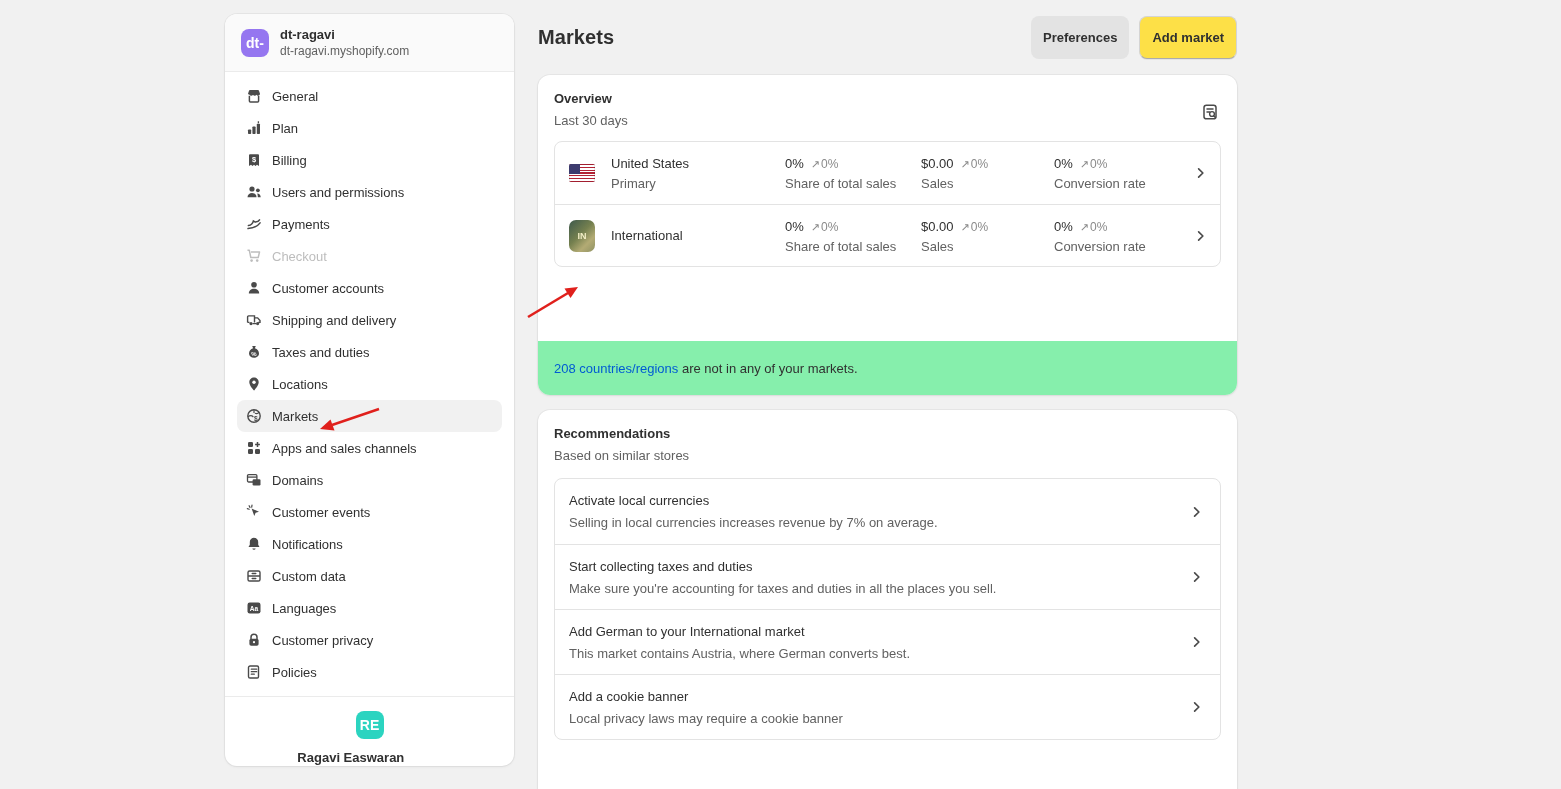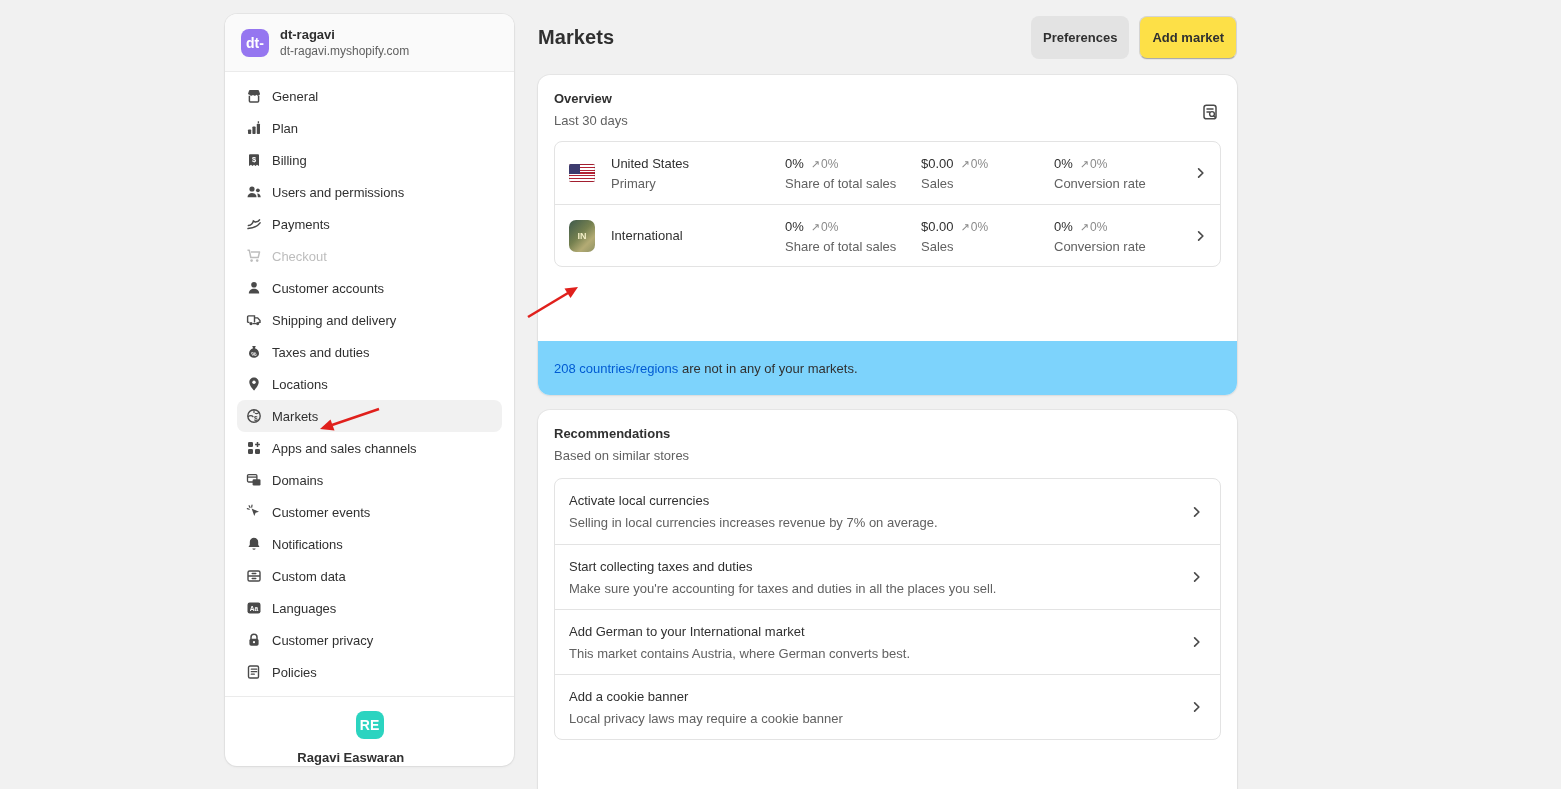--- a/index.html
+++ b/index.html
@@ -108,21 +108,21 @@
     display:flex;align-items:center;justify-content:center;
   }
   .metric{position:absolute;top:50%;transform:translateY(-50%);}
   .metric.m0{left:230px;} .metric.m1{left:366px;} .metric.m2{left:499px;}
   .m-val{font-weight:500;color:var(--text);}
   .delta{color:#8a8a8a;font-size:12px;margin-left:7px;}
   .delta-arrow{font-size:11px;margin-right:1px;}
   .metric-label{color:var(--text-sub);margin-top:5px;}
   .row-chevron{position:absolute;right:12px;top:50%;transform:translateY(-50%);color:#4a4a4a;display:flex;}
   .overview-footer{
-    margin-top:auto;height:54px;background:#7dd3fc;border-radius:0 0 12px 12px;
+    margin-top:auto;height:54px;background:#86efac;border-radius:0 0 12px 12px;
     display:flex;align-items:center;padding:0 16px;
   }
   .link{color:var(--link);cursor:pointer;}
   .rec-card{margin-top:15px;height:440px;position:relative;}
   .rec-list{margin:5px 16px 16px;border:1px solid var(--border);border-radius:8px;}
   .rec-row{
     position:relative;min-height:65px;padding:13px 44px 13px 14px;
     display:flex;flex-direction:column;justify-content:center;cursor:pointer;
   }
   .rec-row + .rec-row{border-top:1px solid var(--border);}

